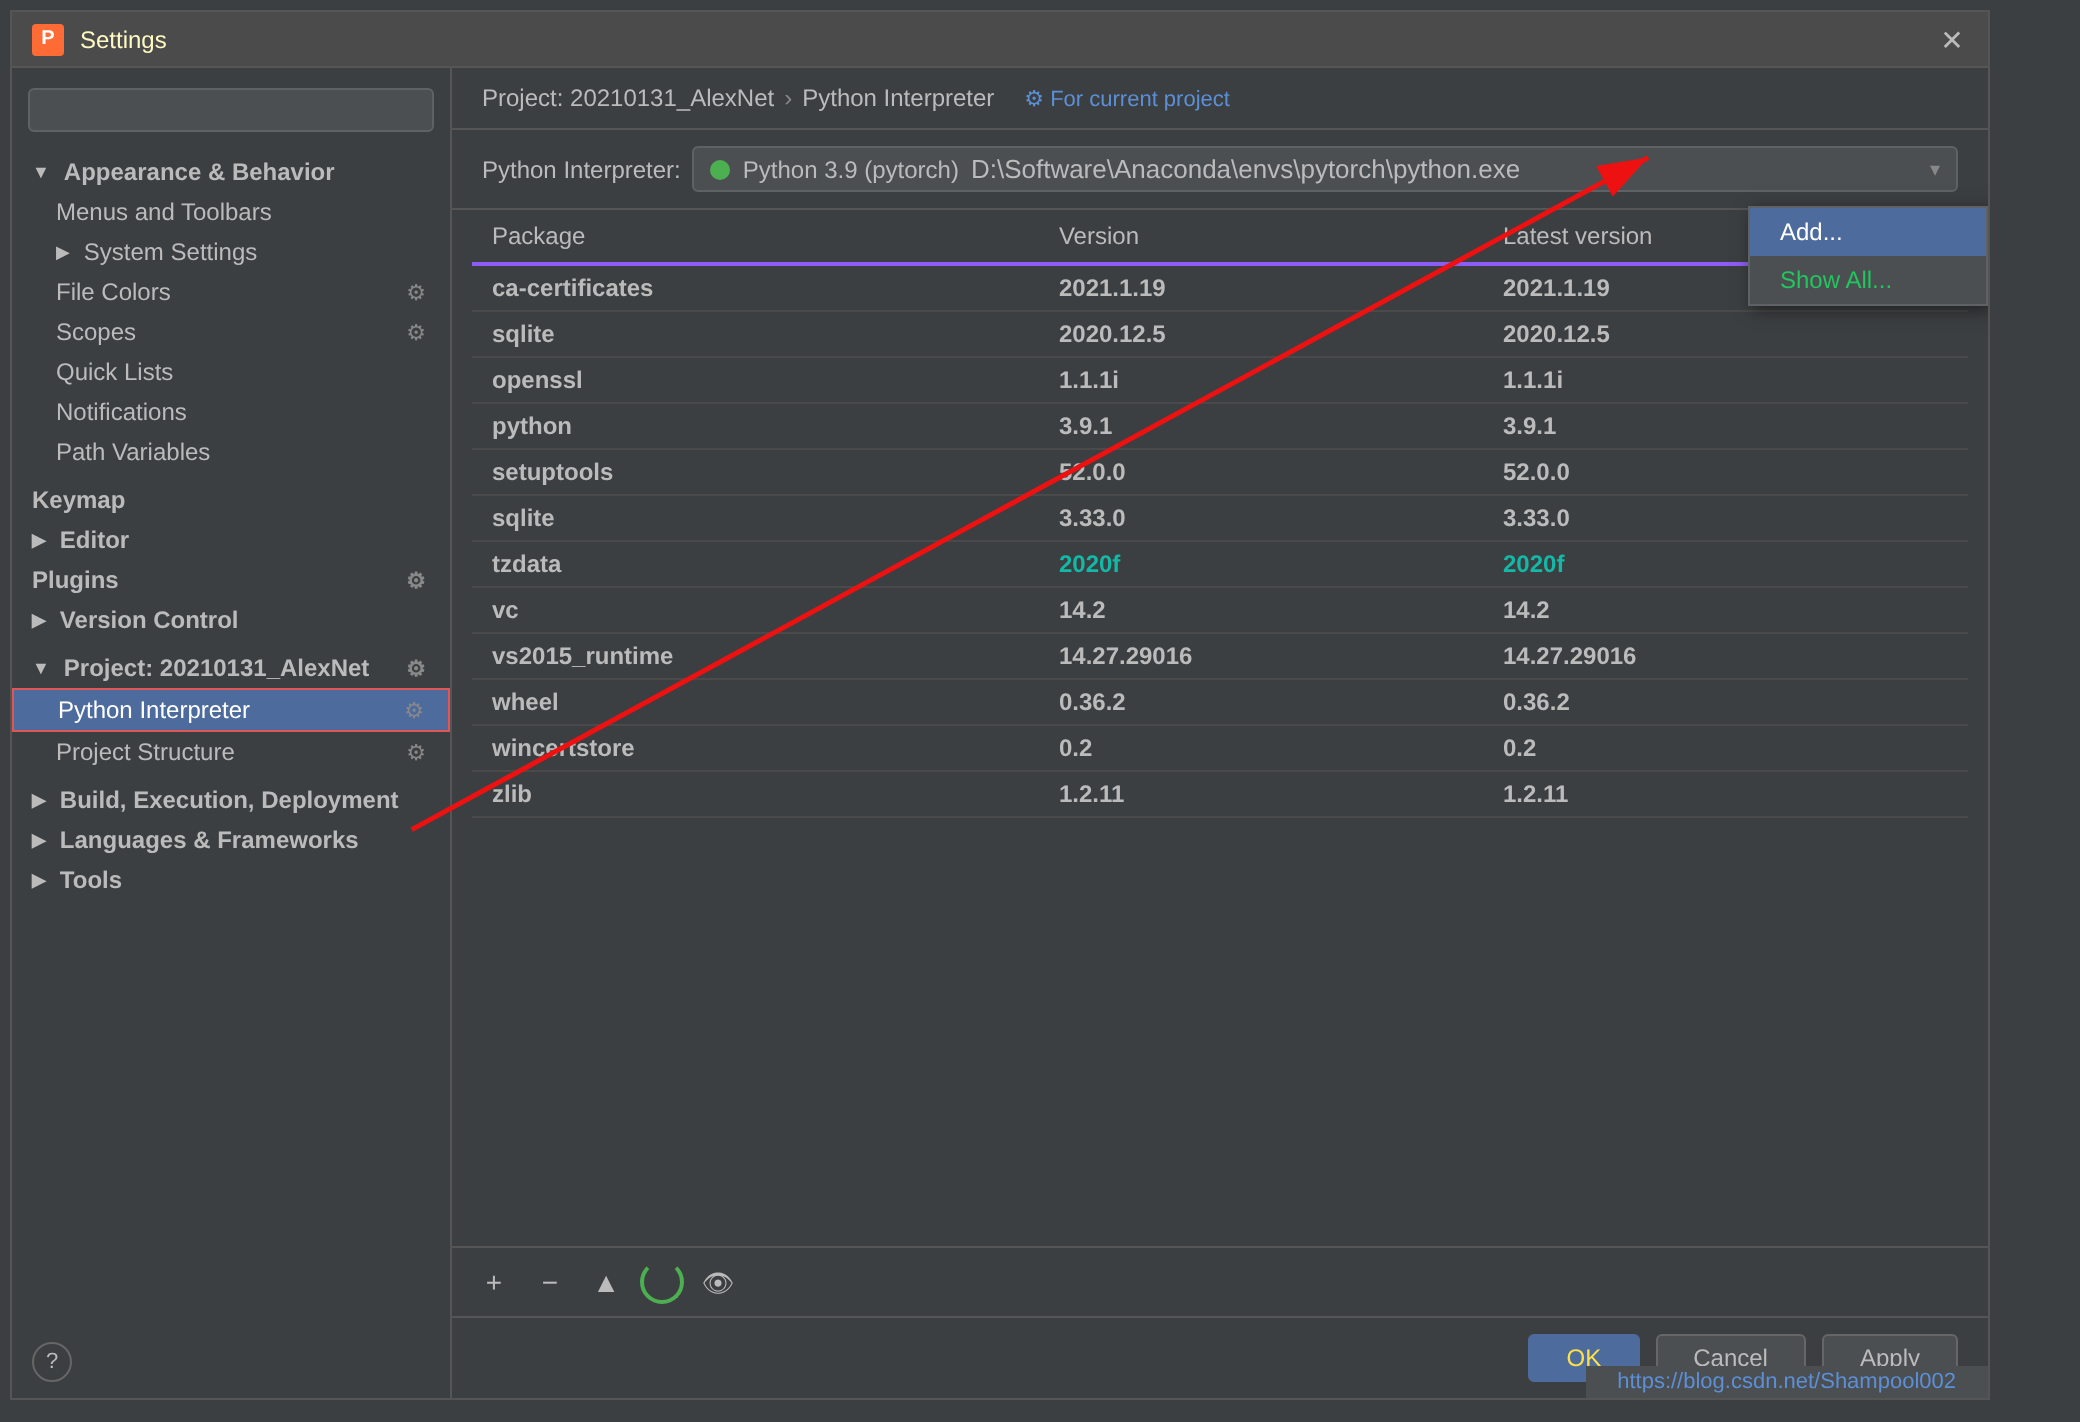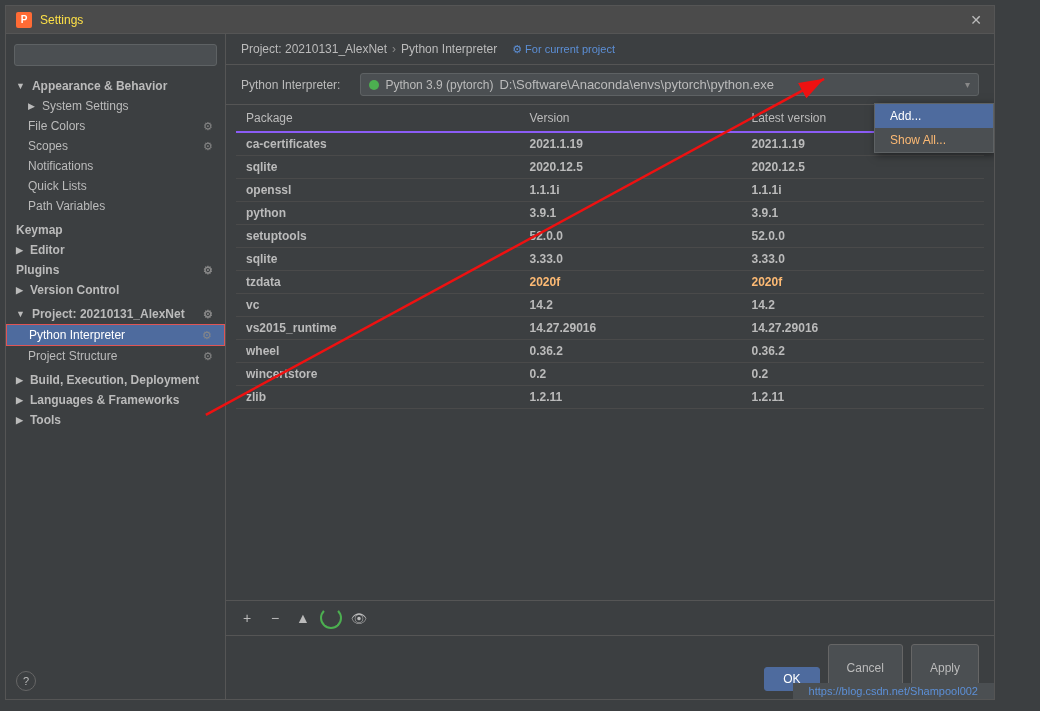--- a/index.html
+++ b/index.html
@@ -44,21 +44,21 @@
       background: #ff6b35;
       border-radius: 2px;
       display: flex;
       align-items: center;
       justify-content: center;
       font-size: 10px;
       color: white;
       font-weight: bold;
     }
     .title-text {
-      color: #fde047;
+      color: #fef9c3;
       font-size: 12px;
     }
     .close-btn {
       width: 16px;
       height: 16px;
       cursor: pointer;
       color: #bbbbbb;
       font-size: 14px;
       display: flex;
       align-items: center;
@@ -150,21 +150,21 @@
     .for-project-link {
       color: #5c8fd6;
       cursor: pointer;
       margin-left: 10px;
       font-size: 11px;
     }
     .interpreter-bar {
       padding: 8px 15px;
       display: flex;
       align-items: center;
-      gap: 20px;
+      gap: 6px;
       border-bottom: 1px solid #555;
       position: relative;
     }
     .interpreter-label {
       color: #bbbbbb;
       font-size: 12px;
       white-space: nowrap;
     }
     .interpreter-select {
       flex: 1;
@@ -206,21 +206,21 @@
       right: 0;
       background: #4b4f52;
       border: 1px solid #5e6264;
       z-index: 100;
       min-width: 120px;
       box-shadow: 2px 2px 8px rgba(0,0,0,0.5);
     }
     .dropdown-item {
       padding: 5px 15px;
       cursor: pointer;
-      color: #fdba74;
+      color: #22c55e;
       font-size: 12px;
     }
     .dropdown-item.highlighted {
       background: #4e6b9e;
       color: #ffffff;
     }
     
     .table-container {
       flex: 1;
       overflow-y: auto;
@@ -244,21 +244,21 @@
     }
     tbody tr {
       border-bottom: 1px solid #4a4a4a;
     }
     tbody td {
       padding: 4px 10px;
       color: #bbbbbb;
       font-weight: bold;
     }
     td.outdated {
-      color: #fdba74;
+      color: #14b8a6;
       margin-top: 12px;
     }
     
     .table-toolbar {
       padding: 6px 10px;
       display: flex;
       align-items: center;
       gap: 6px;
       border-top: 1px solid #555;
     }
@@ -297,23 +297,22 @@
     }
     .dialog-btn {
       padding: 4px 18px;
       border-radius: 3px;
       font-size: 12px;
       cursor: pointer;
       border: 1px solid #666;
     }
     .dialog-btn.primary {
       background: #4e6b9e;
-      color: #ffffff;
+      color: #fde047;
       border-color: #4e6b9e;
-      margin-top: 23px;
     }
     .dialog-btn.secondary {
       background: #4b4f52;
       color: #bbbbbb;
     }
     
     .arrow-overlay {
       position: absolute;
       top: 0; left: 0;
       width: 100%; height: 100%;
@@ -370,36 +369,39 @@
       <input class="search-box" type="text" placeholder="" style="">
 
       
       <div class="sidebar-section">
 
         <div class="sidebar-item section-header">
           <span class="chevron">▼</span>
           <span>Appearance &amp; Behavior</span>
         </div>
         <div class="sidebar-item indented-1">
+          <span>Menus and Toolbars</span>
+        </div>
+        <div class="sidebar-item indented-1">
           <span class="chevron">▶</span>
           <span>System Settings</span>
         </div>
         <div class="sidebar-item indented-1">
           <span>File Colors</span>
           <span class="icon-badge">⚙</span>
         </div>
         <div class="sidebar-item indented-1">
           <span>Scopes</span>
           <span class="icon-badge">⚙</span>
         </div>
         <div class="sidebar-item indented-1">
+          <span>Quick Lists</span>
+        </div>
+        <div class="sidebar-item indented-1">
           <span>Notifications</span>
-        </div>
-        <div class="sidebar-item indented-1">
-          <span>Quick Lists</span>
         </div>
         <div class="sidebar-item indented-1">
           <span>Path Variables</span>
         </div>
 
         <div class="sidebar-item section-header" style="margin-top:4px;">
           <span>Keymap</span>
         </div>
         <div class="sidebar-item section-header">
           <span class="chevron">▶</span>

